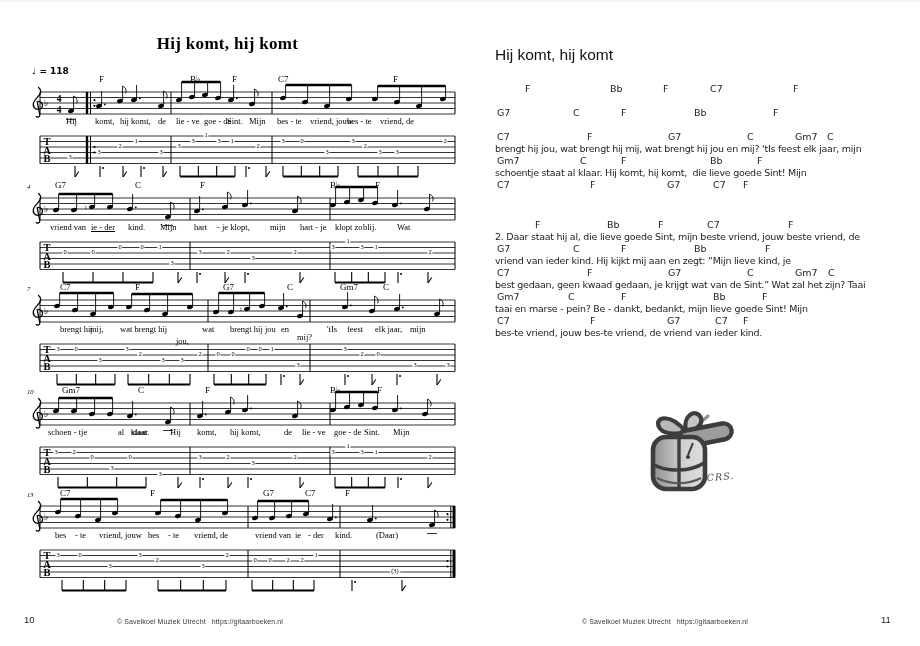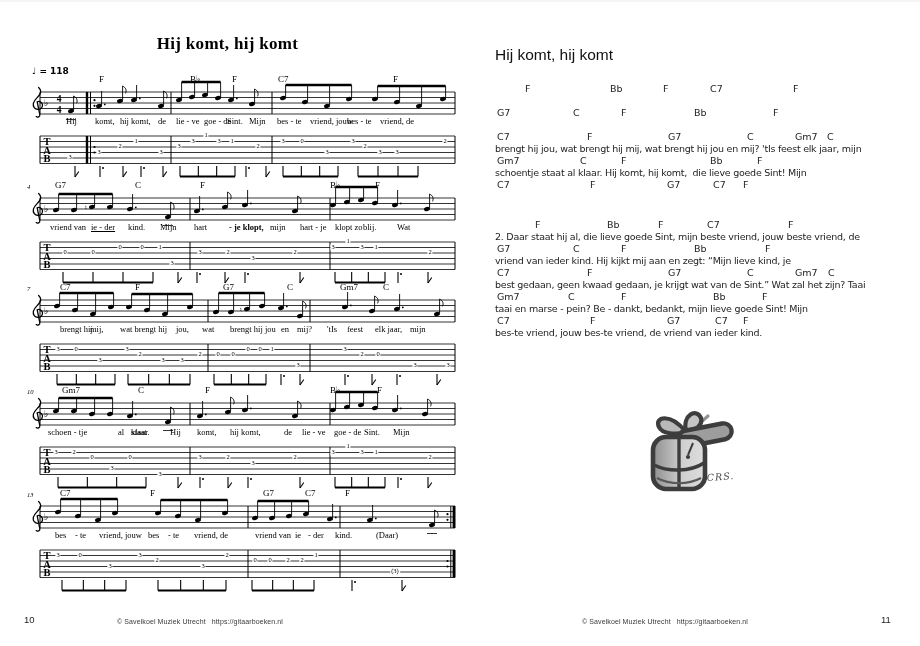--- a/index.html
+++ b/index.html
@@ -293,21 +293,21 @@
         <span class="chord" style="left: 55px;">G7</span>
         <span class="chord" style="left: 135px;">C</span>
         <span class="chord" style="left: 200px;">F</span>
         <span class="chord" style="left: 330px;">B♭</span>
         <span class="chord" style="left: 375px;">F</span>
         <span class="lyr" style="left: 50px;">vriend van</span>
         <span class="lyr" style="left: 91px; text-decoration: underline;">ie - der</span>
         <span class="lyr" style="left: 128px;">kind.</span>
         <span class="lyr" style="left: 160px;">Mijn</span>
         <span class="lyr" style="left: 194px;">hart</span>
-        <span class="lyr" style="left: 229px; font-weight: bold;">- je klopt,</span>
+        <span class="lyr" style="left: 217px;">- je klopt,</span>
         <span class="lyr" style="left: 270px;">mijn</span>
         <span class="lyr" style="left: 300px;">hart - je</span>
         <span class="lyr" style="left: 335px;">klopt zo</span>
         <span class="lyr" style="left: 363px;">blij.</span>
         <span class="lyr" style="left: 397px;">Wat</span>
         <span class="tabd" style="left: 65px; top: 71px;">0</span>
         <span class="tabd" style="left: 93px; top: 71px;">0</span>
         <span class="tabd" style="left: 120px; top: 65.5px;">0</span>
         <span class="tabd" style="left: 142px; top: 65.5px;">0</span>
         <span class="tabd" style="left: 160px; top: 65.5px;">1</span>
@@ -425,25 +425,25 @@
         <span class="mnum" style="left: 27px; top: 1px;">7</span>
         <span class="chord" style="left: 60px;">C7</span>
         <span class="chord" style="left: 135px;">F</span>
         <span class="chord" style="left: 223px;">G7</span>
         <span class="chord" style="left: 287px;">C</span>
         <span class="chord" style="left: 340px;">Gm7</span>
         <span class="chord" style="left: 383px;">C</span>
         <span class="lyr" style="left: 60px;">brengt hij</span>
         <span class="lyr" style="left: 90px;">mij,</span>
         <span class="lyr" style="left: 120px;">wat brengt hij</span>
-        <span class="lyr" style="left: 176px;">jou,</span>
+        <span class="lyr" style="left: 176px; margin-top: 12px;">jou,</span>
         <span class="lyr" style="left: 202px;">wat</span>
         <span class="lyr" style="left: 230px;">brengt hij jou</span>
         <span class="lyr" style="left: 281px;">en</span>
-        <span class="lyr" style="left: 297px;">mij?</span>
+        <span class="lyr" style="left: 297px; margin-top: 8px;">mij?</span>
         <span class="lyr" style="left: 327px;">'tIs</span>
         <span class="lyr" style="left: 347px;">feest</span>
         <span class="lyr" style="left: 375px;">elk jaar,</span>
         <span class="lyr" style="left: 410px;">mijn</span>
         <span class="tabd" style="left: 58px; top: 65.5px;">3</span>
         <span class="tabd" style="left: 76px; top: 65.5px;">0</span>
         <span class="tabd" style="left: 100px; top: 76.5px;">3</span>
         <span class="tabd" style="left: 127px; top: 65.5px;">3</span>
         <span class="tabd" style="left: 140px; top: 71px;">2</span>
         <span class="tabd" style="left: 163px; top: 76.5px;">3</span>

